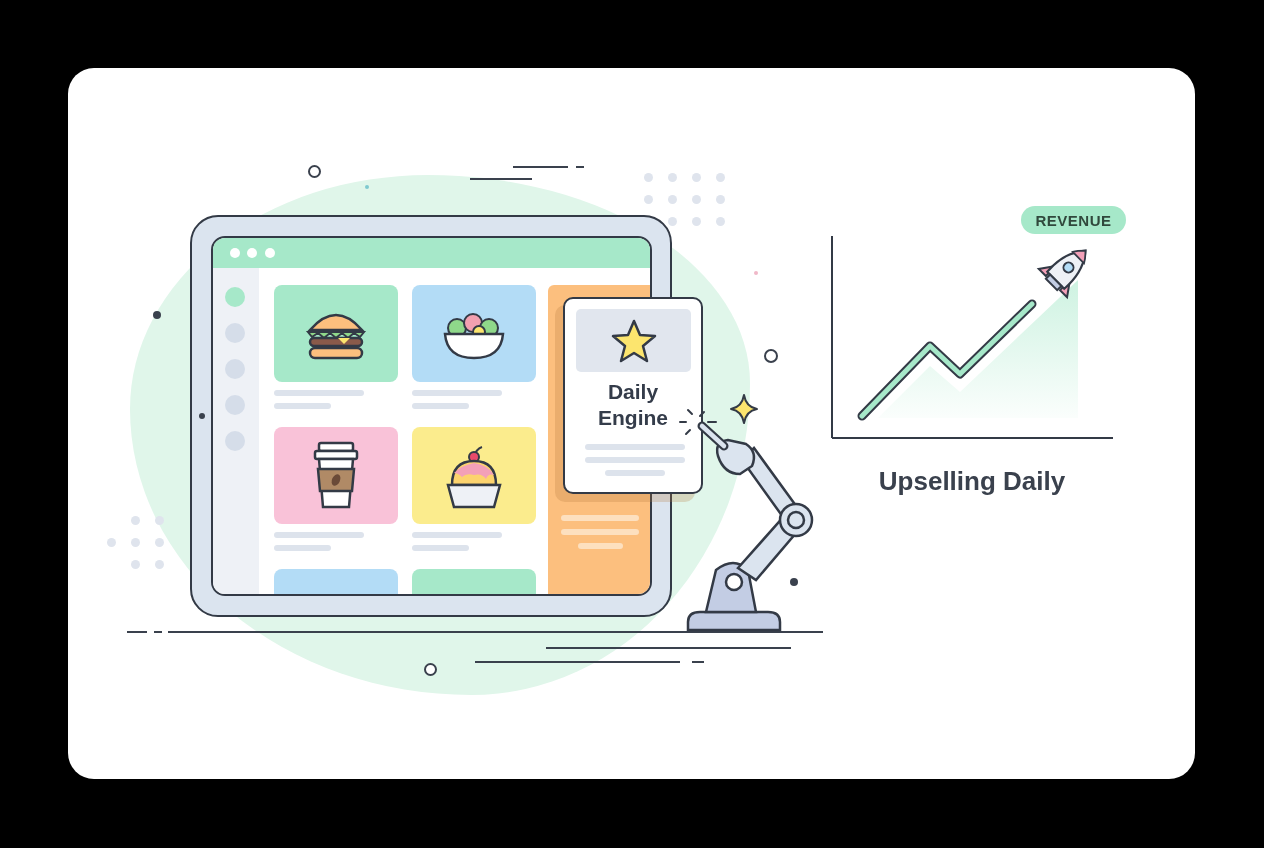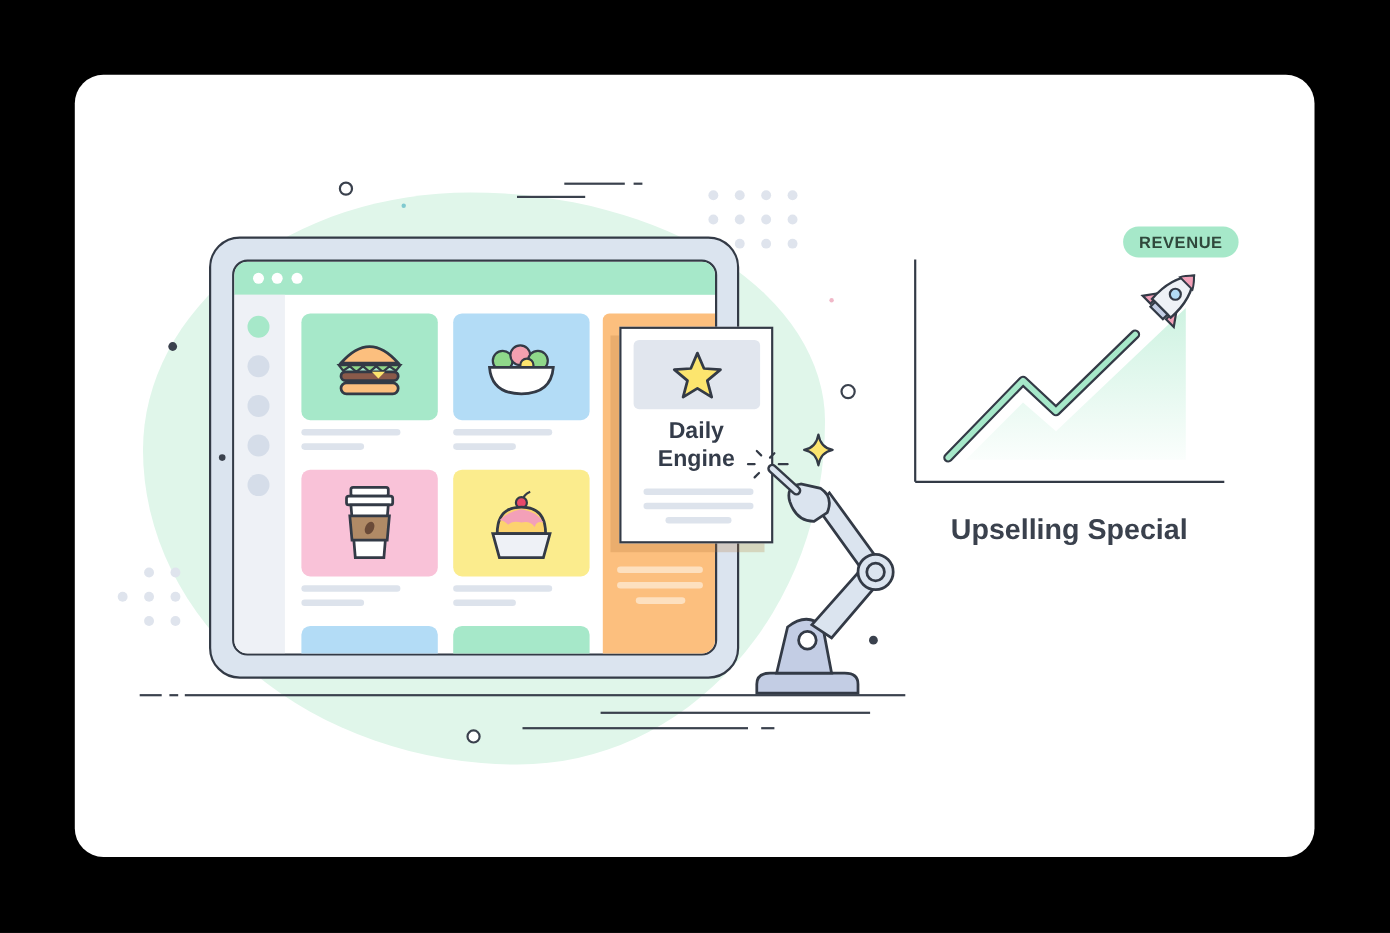--- a/index.html
+++ b/index.html
@@ -10,21 +10,21 @@
   .tablet{position:absolute;left:190px;top:215px;width:482px;height:402px;background:#dbe4ef;border:2.5px solid #333a46;border-radius:28px;box-sizing:border-box;}
   .screen{position:absolute;left:211px;top:236px;width:441px;height:360px;background:#fff;border:2.5px solid #333a46;border-radius:14px;box-sizing:border-box;overflow:hidden;}
   .topbar{position:absolute;left:0;top:0;right:0;height:30px;background:#a6e8c9;}
   .dot{position:absolute;top:10px;width:10px;height:10px;border-radius:50%;background:#fff;}
   .sidebar{position:absolute;left:0;top:30px;width:46px;bottom:0;background:#eef1f6;}
   .sidedot{position:absolute;left:12px;width:20px;height:20px;border-radius:50%;background:#d5dde9;}
   .tile{position:absolute;width:124px;height:97px;border-radius:8px;display:flex;align-items:center;justify-content:center;}
   .bar{position:absolute;height:6px;border-radius:3px;background:#dde3ec;}
   .orange{position:absolute;left:335px;top:47px;width:104px;height:320px;background:#fcbf7e;border-radius:6px 0 0 0;}
   .obar{position:absolute;height:6px;border-radius:3px;background:#fde0bf;}
-  .special{position:absolute;left:563px;top:297px;width:140px;height:197px;background:#fff;border:2.5px solid #333a46;border-radius:0;box-sizing:border-box;box-shadow:-8px 8px 0 rgba(180,120,60,0.25);}
+  .special{position:absolute;left:563px;top:297px;width:140px;height:197px;background:#fff;border:2.5px solid #333a46;border-radius:10px;box-sizing:border-box;box-shadow:-8px 8px 0 rgba(180,120,60,0.25);}
   .special .img{position:absolute;left:11px;top:10px;width:115px;height:63px;background:#e1e6ee;border-radius:5px;display:flex;align-items:center;justify-content:center;}
   .special .title{position:absolute;left:0;right:0;top:80px;text-align:center;font-weight:bold;font-size:21px;line-height:26px;color:#343c4a;}
   .sbar{position:absolute;height:6px;border-radius:3px;background:#dde3ec;}
   .hline{position:absolute;height:2px;background:#3a414d;}
   .ring{position:absolute;border:2px solid #3a414d;border-radius:50%;box-sizing:border-box;background:#fff;}
   .sdot{position:absolute;border-radius:50%;}
   .gdot{position:absolute;width:9px;height:9px;border-radius:50%;background:#dfe4ed;}
   .badge{position:absolute;left:1021px;top:206px;width:105px;height:28px;background:#a6e8c9;border-radius:14px;color:#30483c;font-size:15px;font-weight:bold;display:flex;align-items:center;justify-content:center;letter-spacing:0.5px;}
   .engine{position:absolute;left:832px;top:466px;width:280px;text-align:center;font-size:26px;color:#3a414d;font-weight:bold;}
 </style>
@@ -208,13 +208,13 @@
 
   <g transform="translate(232,44) rotate(45)">
     <path d="M-10 -4 L-20 10 L-10 10 Z" fill="#f3a0b8" stroke="#333a46" stroke-width="2"></path>
     <path d="M10 -4 L20 10 L10 10 Z" fill="#f3a0b8" stroke="#333a46" stroke-width="2"></path>
     <path d="M0 -36 Q14 -20 12 6 L-12 6 Q-14 -20 0 -36 Z" fill="#eef1f6" stroke="#333a46" stroke-width="2.2"></path>
     <path d="M0 -36 Q6 -30 8 -26 L-8 -26 Q-6 -30 0 -36 Z" fill="#f3a0b8" stroke="#333a46" stroke-width="1.8"></path>
     <circle cx="0" cy="-12" r="5" fill="#b3dcf6" stroke="#333a46" stroke-width="2"></circle>
     <rect x="-8" y="6" width="16" height="6" fill="#c3cde4" stroke="#333a46" stroke-width="2"></rect>
   </g>
 </svg>
-<div class="engine">Upselling Special</div>
+<div class="engine">Upselling Daily</div>
 
 </body></html>

